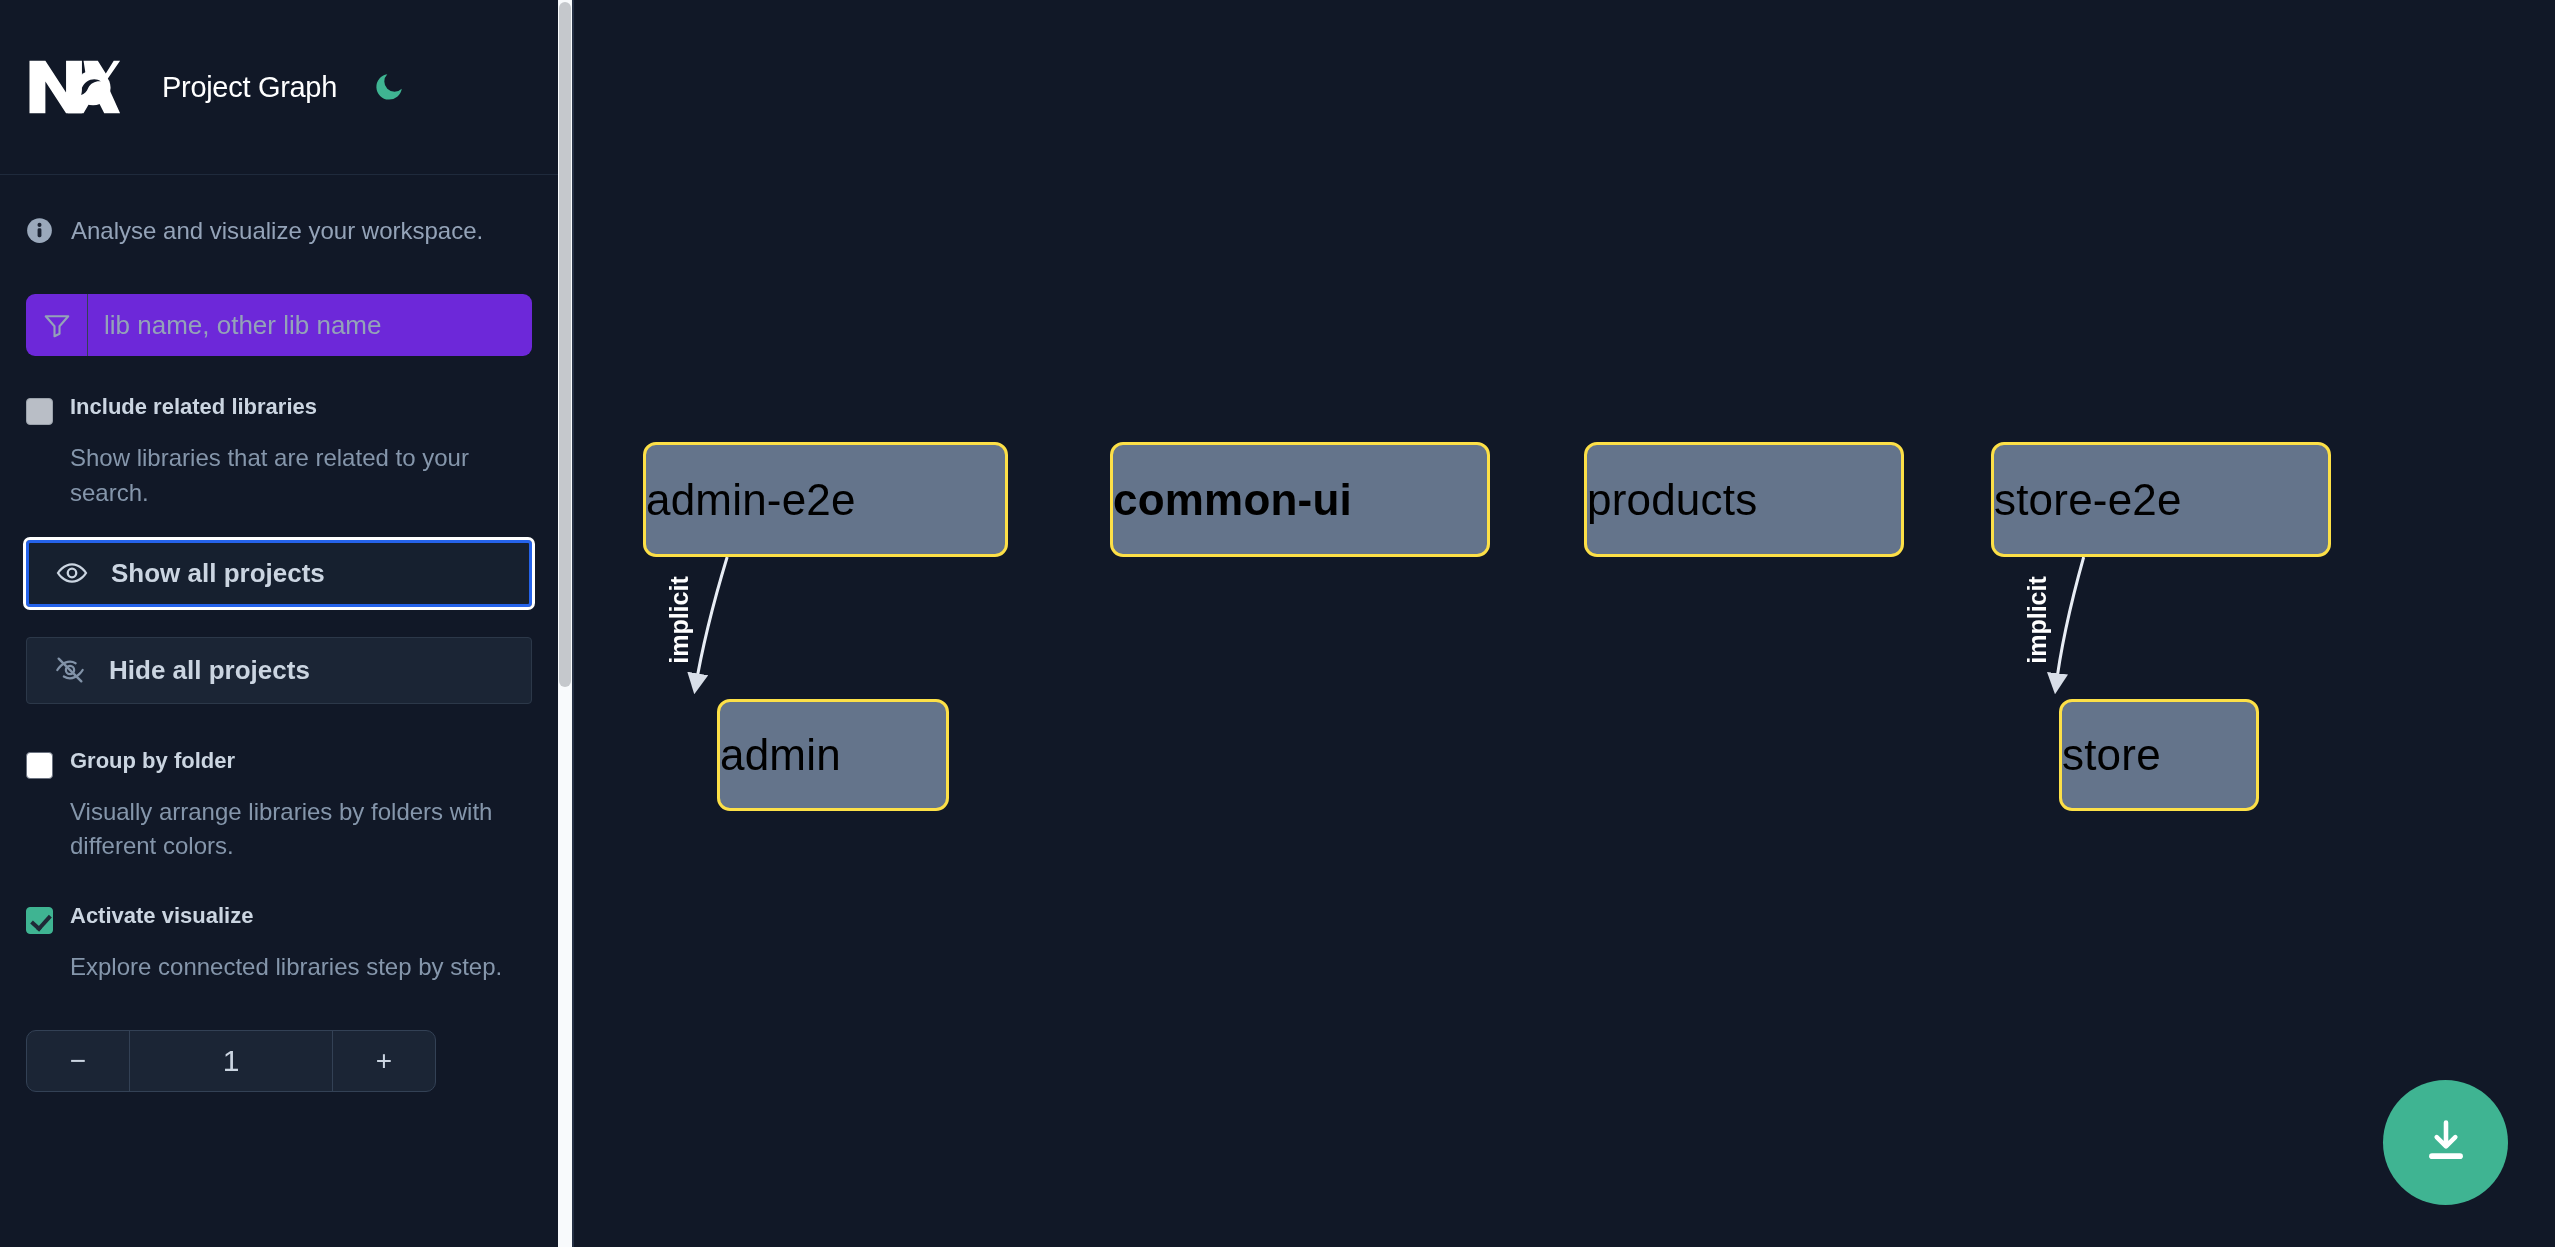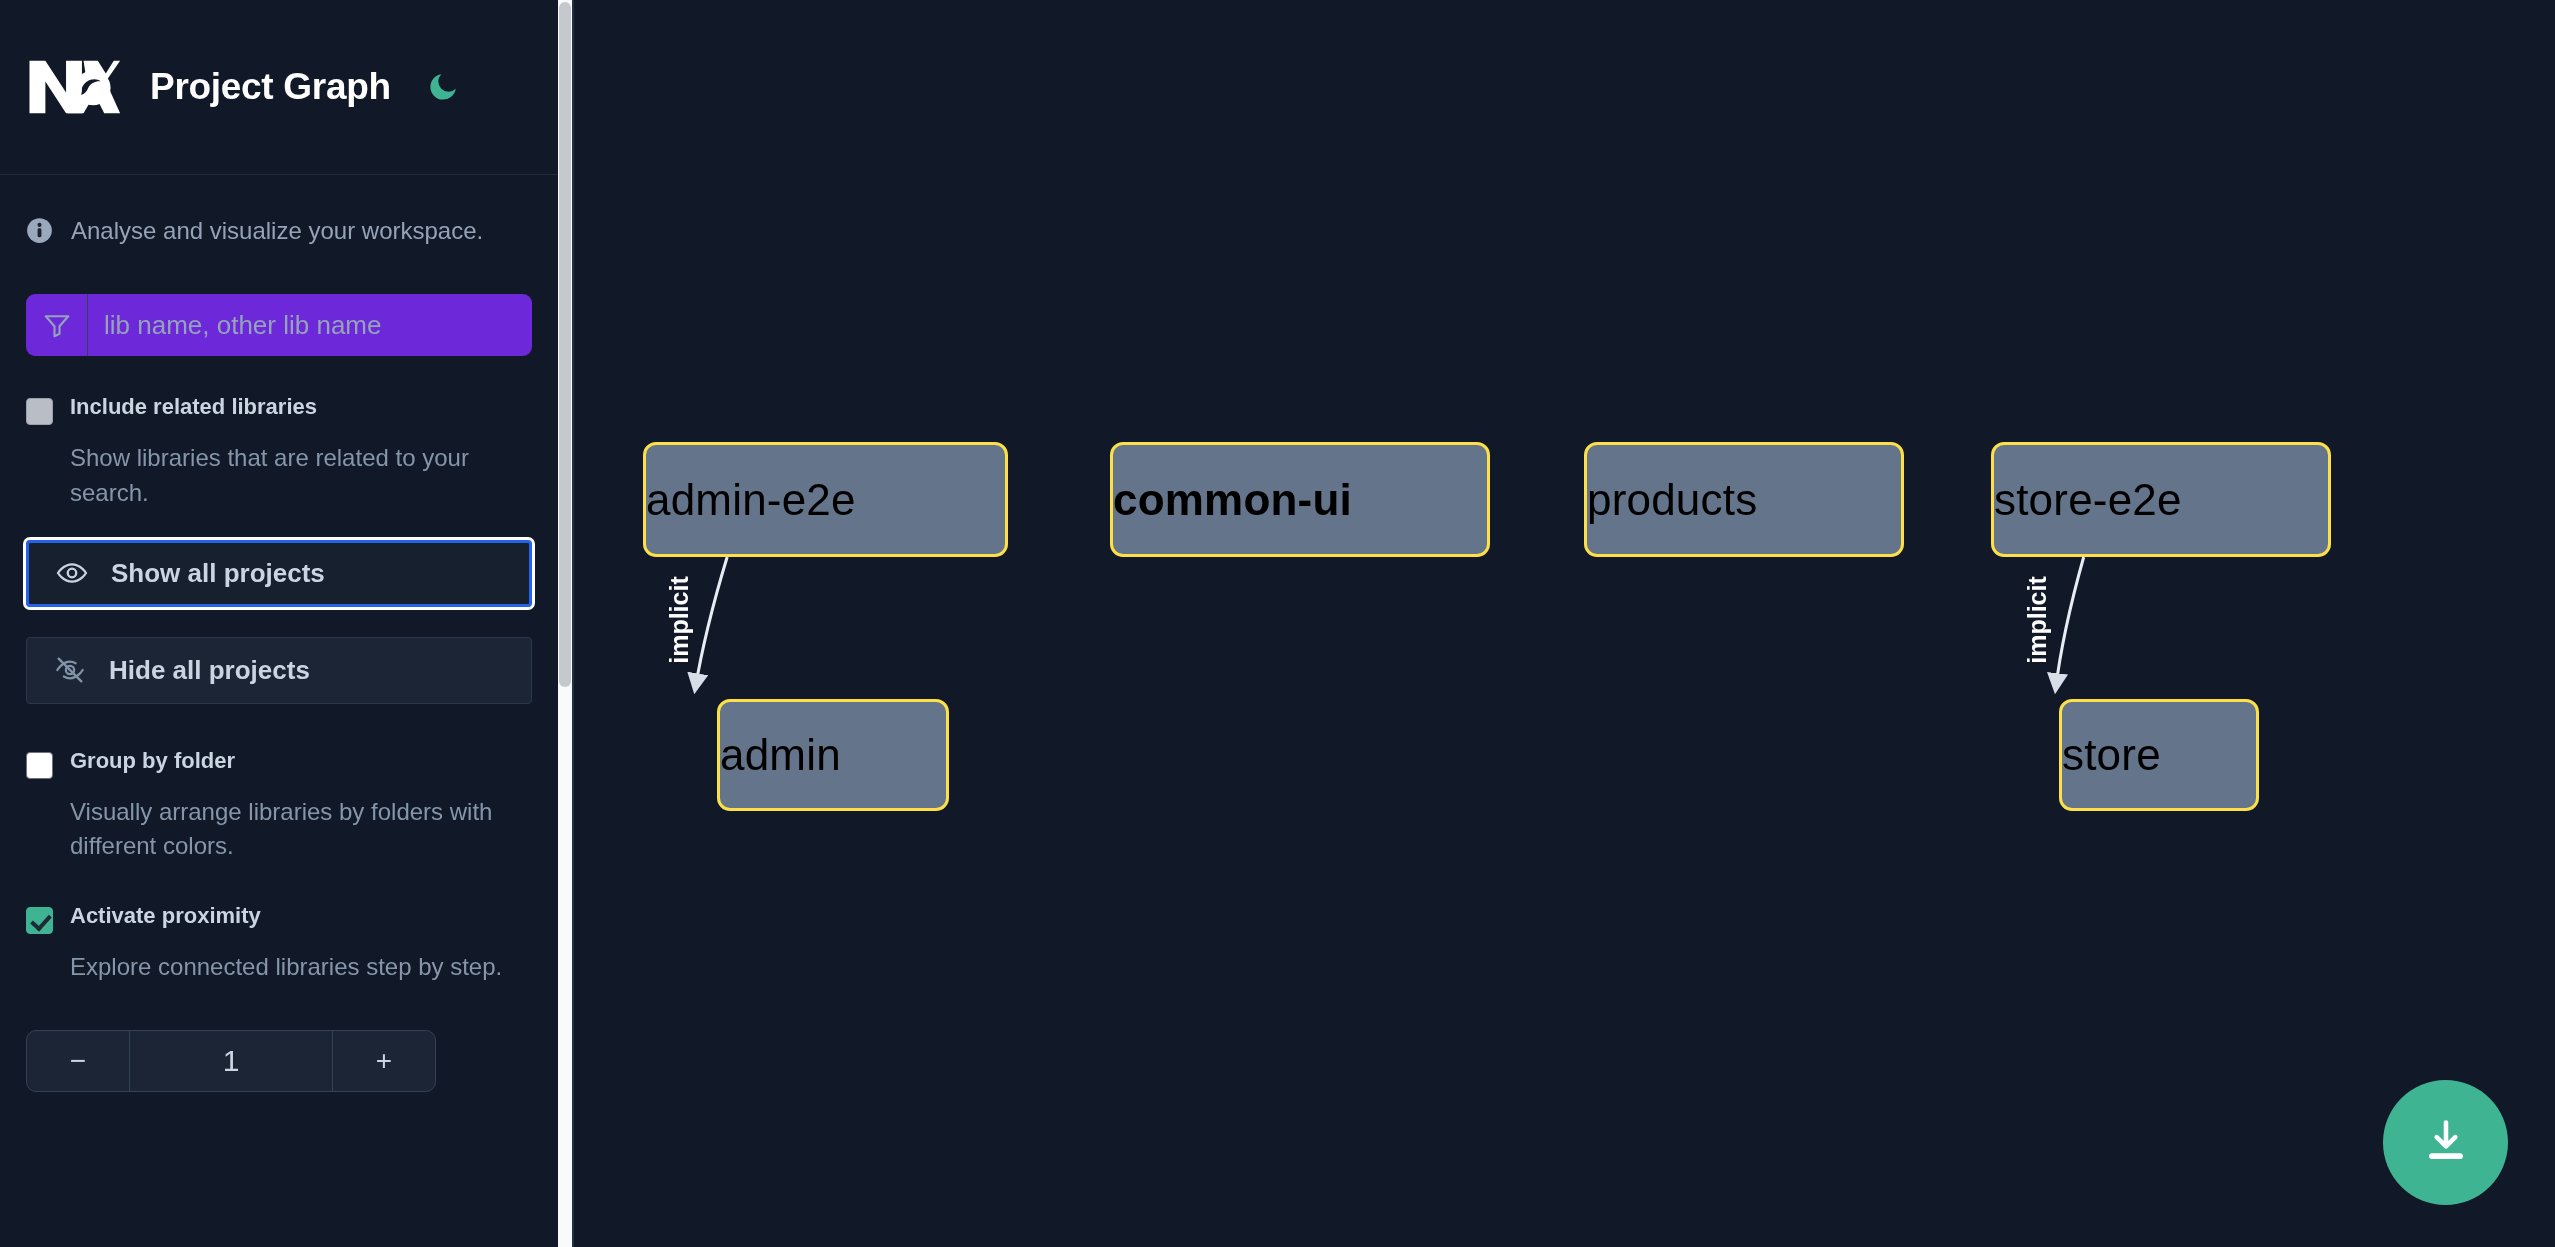--- a/index.html
+++ b/index.html
@@ -24,23 +24,23 @@
     height: 175px;
     display: flex;
     align-items: center;
     padding-left: 26px;
     gap: 0;
     border-bottom: 1px solid #1f2a3c;
   }
   .nx-logo { width: 96px; height: 62px; flex: 0 0 96px; }
   .app-title {
     color: #ffffff;
-    font-size: 37px;
-    font-weight: 700;
-    margin-left: 28px;
+    font-size: 29px;
+    font-weight: 400;
+    margin-left: 40px;
     letter-spacing: -0.3px;
     white-space: nowrap;
   }
   .theme-toggle {
     margin-left: 32px;
     width: 40px; height: 40px;
     display: flex; align-items: center; justify-content: center;
     cursor: pointer;
   }
 
@@ -317,21 +317,21 @@
         <span class="cb white"></span>
         <span class="check-texts">
           <span class="check-label">Group by folder</span>
           <span class="check-desc">Visually arrange libraries by folders with different colors.</span>
         </span>
       </div>
 
       <div class="check-row" style="margin-top:40px;">
         <span class="cb green"></span>
         <span class="check-texts">
-          <span class="check-label">Activate proximity</span>
+          <span class="check-label">Activate visualize</span>
           <span class="check-desc">Explore connected libraries step by step.</span>
         </span>
       </div>
 
       <div class="stepper">
         <span class="seg minus">−</span>
         <span class="seg value">1</span>
         <span class="seg plus">+</span>
       </div>
 

